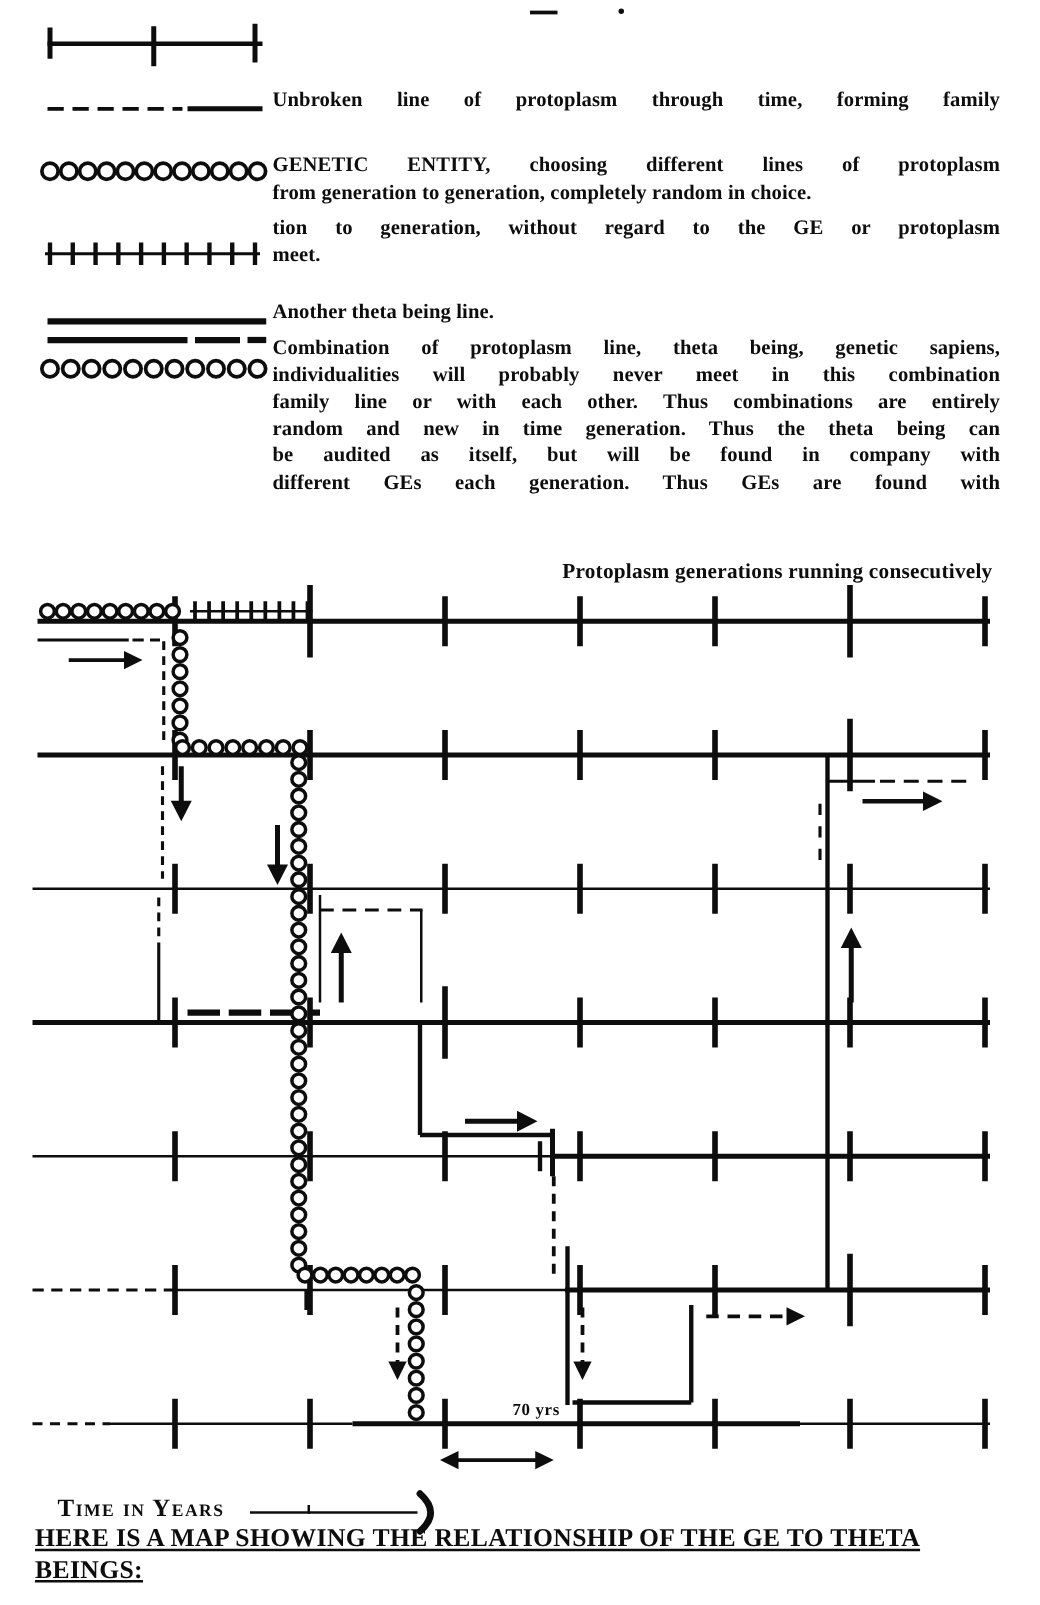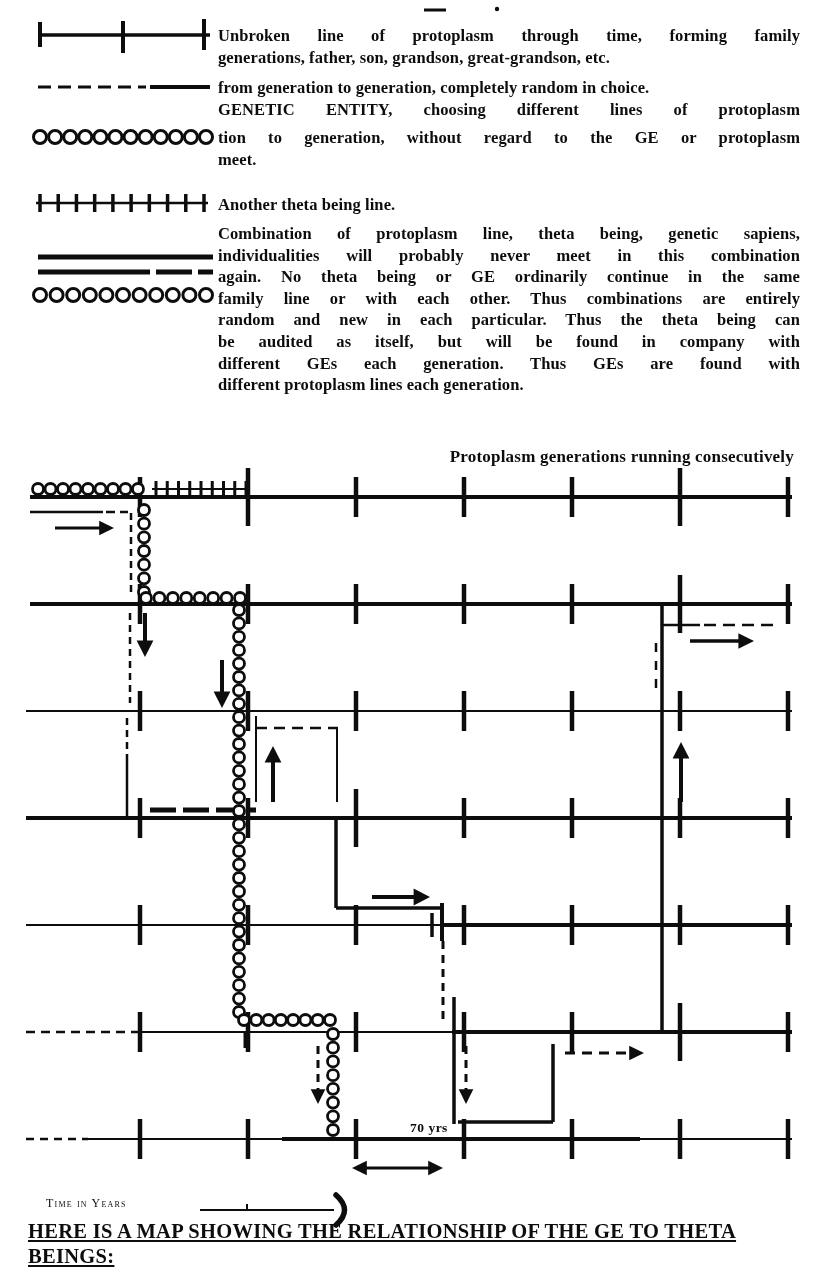--- a/index.html
+++ b/index.html
@@ -3,35 +3,35 @@
 <meta charset="utf-8">
 <style>
   html,body{margin:0;padding:0;}
   body{
     width:832px;height:1284px;position:relative;background:#ffffff;
     font-family:"Liberation Serif","DejaVu Serif",serif;color:#0d0d0d;
     overflow:hidden;
   }
   #figure-svg{position:absolute;left:0;top:0;}
   .abs{position:absolute;}
-  .legend-text{position:absolute;left:218px;width:582px;}
+  .legend-text{position:absolute;left:218px;width:582px;margin-top:44px;}
   .leg-line{
     font-size:16.5px;line-height:21.6px;font-weight:bold;
     text-align:justify;text-align-last:justify;letter-spacing:.1px;
     white-space:nowrap;
   }
   .leg-last{text-align-last:auto;white-space:normal;}
   .caption{
     right:38px;top:447px;font-size:17px;font-weight:bold;letter-spacing:.2px;
   }
   .span-label{
     left:378px;top:1120px;font-size:13.5px;font-weight:bold;letter-spacing:.5px;margin-left:32px;
   }
   .time-label{
-    left:46px;top:1196px;font-size:12px;font-weight:normal;
+    left:46px;top:1196px;font-size:20px;font-weight:bold;
     font-variant:small-caps;letter-spacing:1.2px;
   }
   .heading{left:28px;top:1219px;width:780px;font-weight:bold;}
   .heading .hline{
     display:inline-block;font-size:20.5px;letter-spacing:.3px;line-height:25px;
     text-decoration:underline;text-decoration-thickness:2px;text-underline-offset:2px;
   }
 </style>
 </head>
 <body>
@@ -273,42 +273,39 @@
     <line x1="149.33333333333331" y1="194" x2="149.33333333333331" y2="212" stroke="#0d0d0d" stroke-width="3.5"></line>
     <line x1="167.55555555555554" y1="194" x2="167.55555555555554" y2="212" stroke="#0d0d0d" stroke-width="3.5"></line>
     <line x1="185.77777777777777" y1="194" x2="185.77777777777777" y2="212" stroke="#0d0d0d" stroke-width="3.5"></line>
     <line x1="204" y1="194" x2="204" y2="212" stroke="#0d0d0d" stroke-width="3.5"></line>
     <circle cx="497" cy="9" r="2.2" fill="#0d0d0d"></circle>
   </svg>
 
 <div>
   <div class="legend-text" style="top:25px">
     <div class="leg-line">Unbroken line of protoplasm through time, forming family</div>
-    <div class="leg-line leg-last">generations, father, son, grandson, great-grandson, etc.</div>
   </div>
   <div class="legend-text" style="top:77px">
+    <div class="leg-line">GENETIC ENTITY, choosing different lines of protoplasm</div>
     <div class="leg-line leg-last">from generation to generation, completely random in choice.</div>
-    <div class="leg-line">GENETIC ENTITY, choosing different lines of protoplasm</div>
   </div>
   <div class="legend-text" style="top:127px">
     <div class="leg-line">tion to generation, without regard to the GE or protoplasm</div>
     <div class="leg-line leg-last">meet.</div>
   </div>
   <div class="legend-text" style="top:194px">
     <div class="leg-line leg-last">Another theta being line.</div>
   </div>
   <div class="legend-text" style="top:223px">
     <div class="leg-line">Combination of protoplasm line, theta being, genetic sapiens,</div>
     <div class="leg-line">individualities will probably never meet in this combination</div>
-    <div class="leg-line">again. No theta being or GE ordinarily continue in the same</div>
     <div class="leg-line">family line or with each other. Thus combinations are entirely</div>
-    <div class="leg-line">random and new in each particular. Thus the theta being can</div>
+    <div class="leg-line">random and new in time generation. Thus the theta being can</div>
     <div class="leg-line">be audited as itself, but will be found in company with</div>
     <div class="leg-line">different GEs each generation. Thus GEs are found with</div>
-    <div class="leg-line leg-last">different protoplasm lines each generation.</div>
   </div>
 </div>
 
 <div class="abs caption">Protoplasm generations running consecutively</div>
 <div class="abs span-label">70 yrs</div>
 <div class="abs time-label">Time in Years</div>
 
 <div class="abs heading">
   <span class="hline">HERE IS A MAP SHOWING THE RELATIONSHIP OF THE GE TO THETA</span><br>
   <span class="hline">BEINGS:</span>

